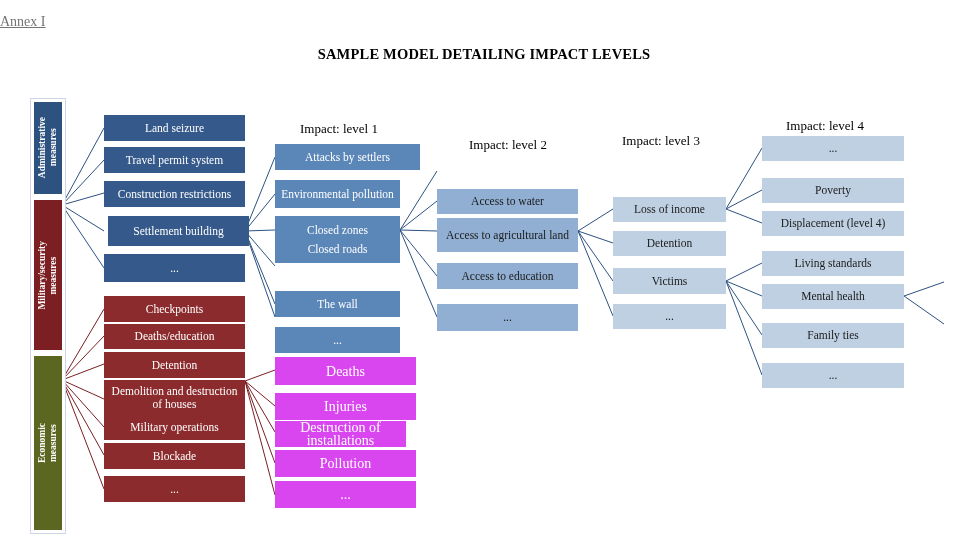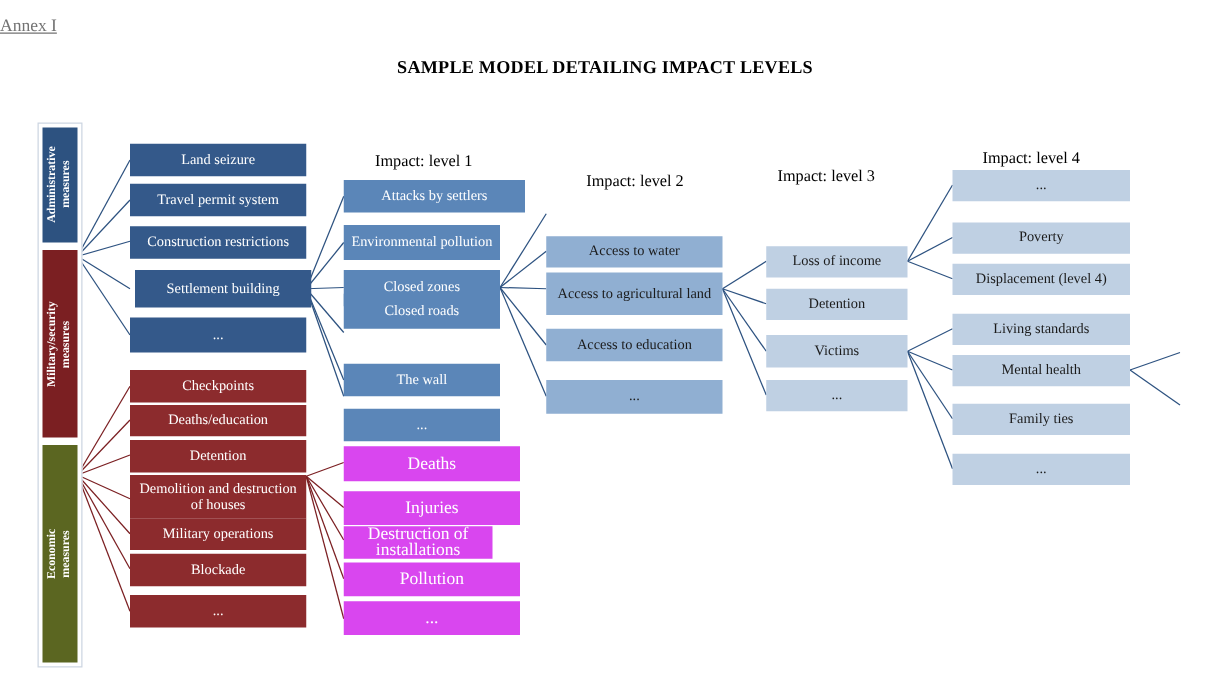--- a/index.html
+++ b/index.html
@@ -245,21 +245,21 @@
   <div class="node n-midblue" style="left:275px; top:327px; width:125px; height:26px;">
     <span>...</span>
   </div>
 
   <div class="node n-salmon" style="left:275px; top:357px; width:141px; height:28px;">
     <span>Deaths</span>
   </div>
   <div class="node n-salmon" style="left:275px; top:393px; width:141px; height:27px;">
     <span>Injuries</span>
   </div>
-  <div class="node n-salmon" style="left:275px; top:421px; width:119px; height:26px;">
+  <div class="node n-salmon" style="left:275px; top:421px; width:131px; height:26px;">
     <span>Destruction of installations</span>
   </div>
   <div class="node n-salmon" style="left:275px; top:450px; width:141px; height:27px;">
     <span>Pollution</span>
   </div>
   <div class="node n-salmon" style="left:275px; top:481px; width:141px; height:27px;">
     <span>...</span>
   </div>
 
   <div class="col-header" style="left:469px; top:137px;">Impact: level 2</div>

